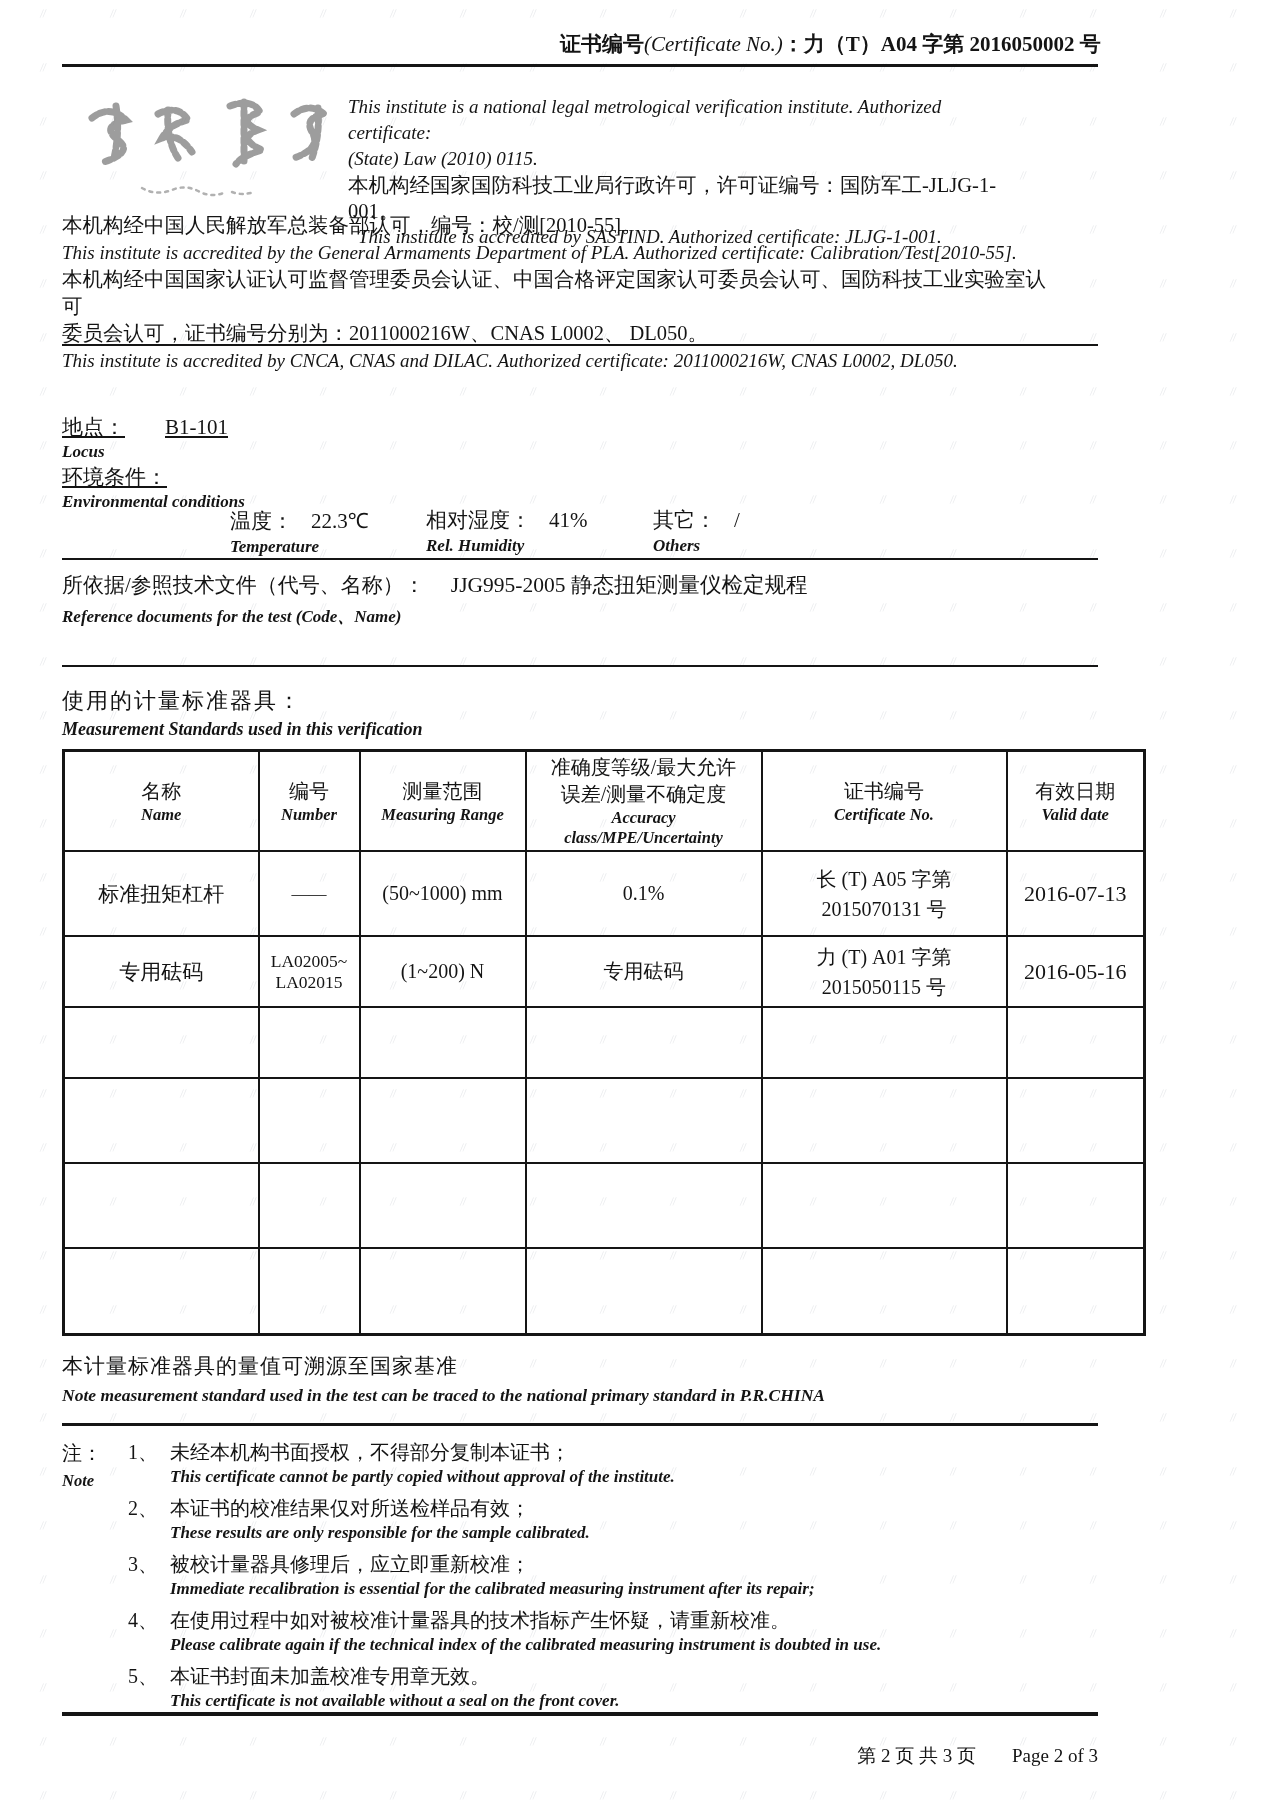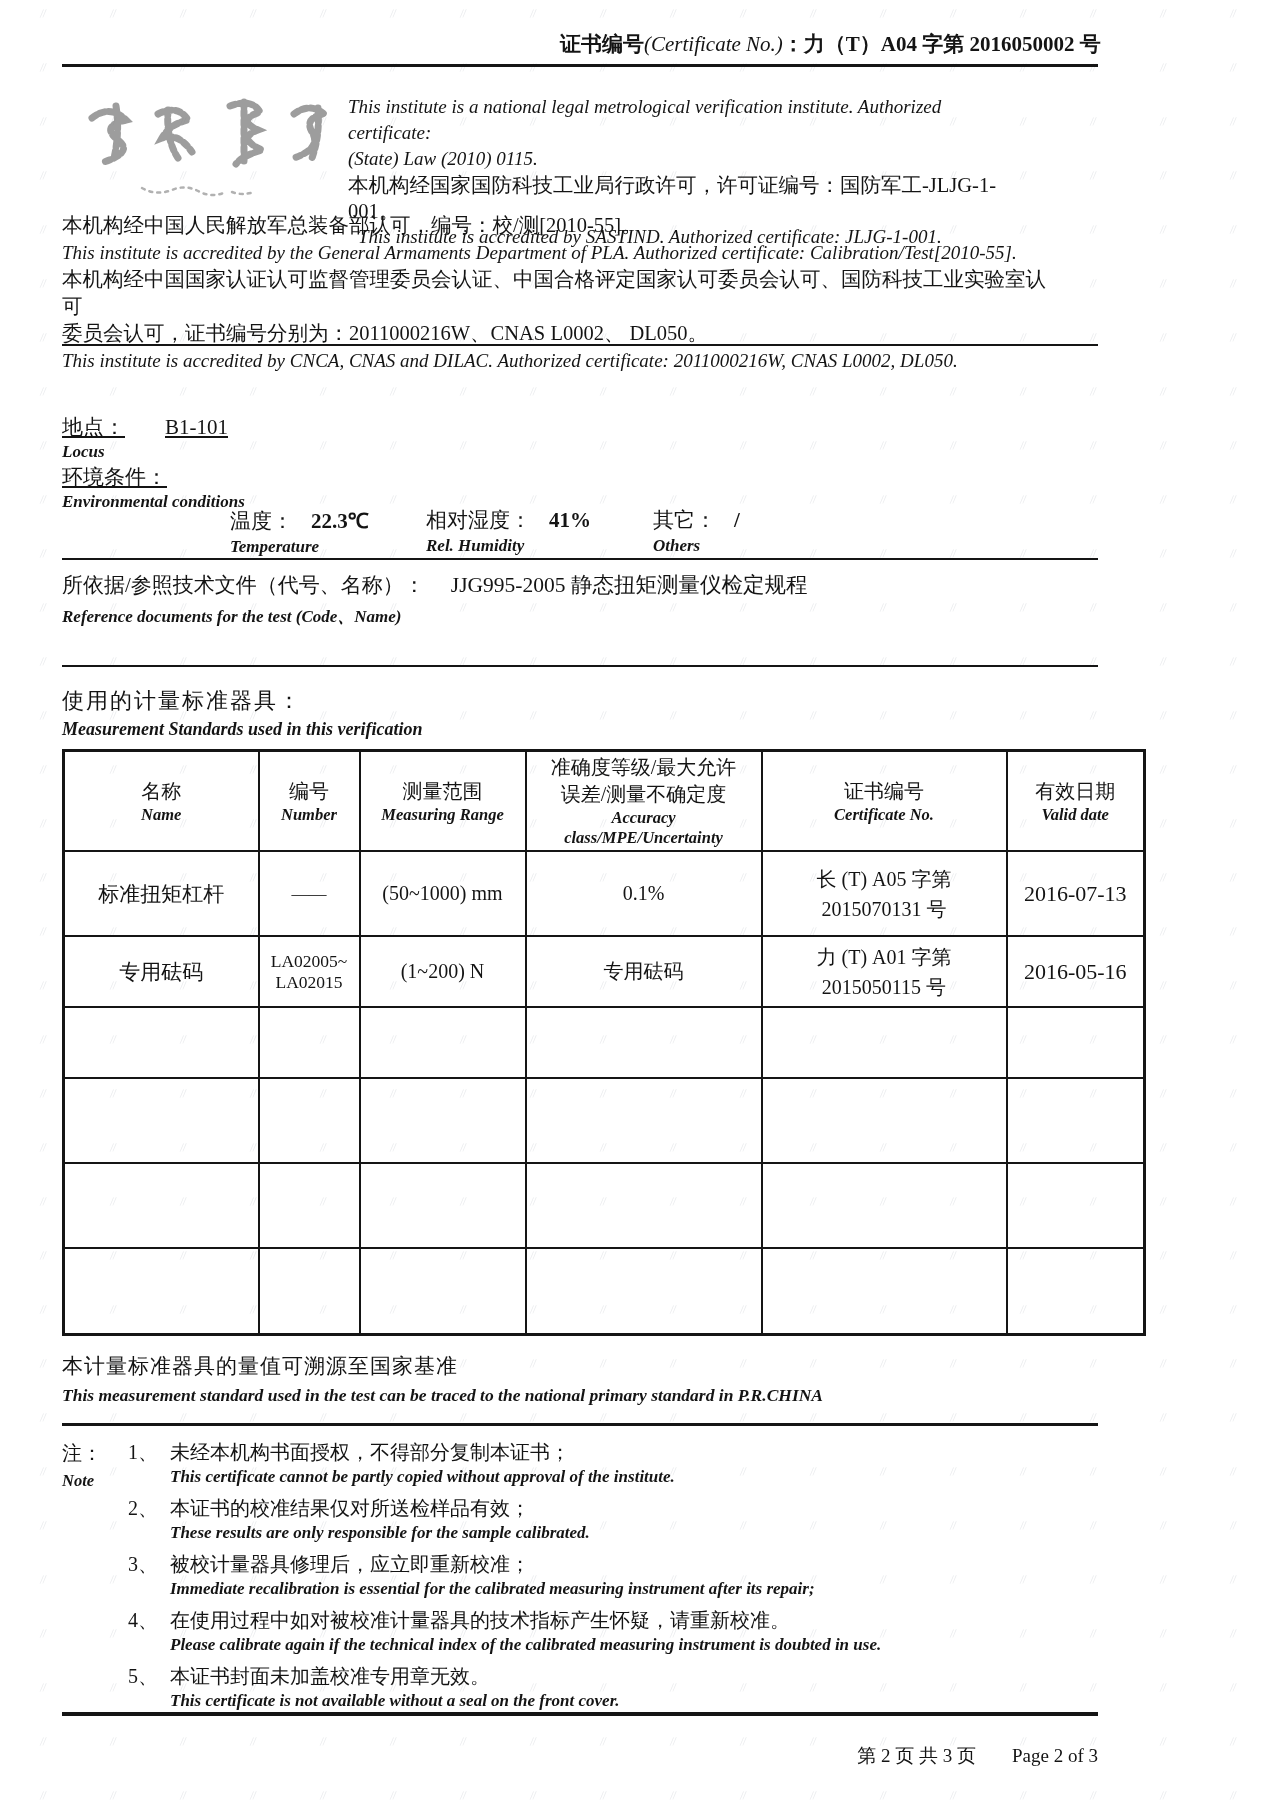--- a/index.html
+++ b/index.html
@@ -31,21 +31,21 @@
 
   
   .envblk{top:412px; left:62px; width:1000px;}
   .lab-cn{font-size:21px; line-height:30px;text-decoration:underline;}
   .lab-en{font-size:17px; line-height:20px; font-weight:bold; font-style:italic;}
   .val{padding-left:40px;}
   .envrow{top:506px; left:230px; width:830px; display:flex;}
   .envcell{}
   .envcell.c1{width:196px;} .envcell.c2{width:227px;} .envcell.c3{flex:1;}
   .envcell .line1{font-size:21px;}
-  .envcell .line1 .v{padding-left:18px;font-weight:bold;}
+  .envcell .line1 .v{padding-left:18px;}
   .envcell .line2{font-size:17px; font-weight:bold; font-style:italic; margin-top:2px;}
 
   
   .refblk{top:570px; left:62px; width:1010px;}
   .refblk .line1{font-size:21px;}
   .refblk .line1 .v{padding-left:26px; font-size:21.5px;}
   .refblk .line2{font-size:17px; font-weight:bold; font-style:italic; margin-top:6px;}
 
   
   .stdttl{top:686px; left:62px; width:1000px;}
@@ -874,21 +874,21 @@
           <td></td>
           <td></td>
           <td></td>
           <td></td>
         </tr>
     </tbody>
   </table>
 
   <div class="abs traceblk">
     <div class="t1">本计量标准器具的量值可溯源至国家基准</div>
-    <div class="t2">This measurement standard used in the test can be traced to the national primary standard in P.R.CHINA</div>
+    <div class="t2">Note measurement standard used in the test can be traced to the national primary standard in P.R.CHINA</div>
   </div>
   <div class="rule" style="top:1423px;height:3px;"></div>
 
   <div class="abs notes">
     <div class="notes-label">
       <div class="zl">注：</div>
       <div class="ze">Note</div>
     </div>
     <div class="notes-items">
       <div class="note-item">

